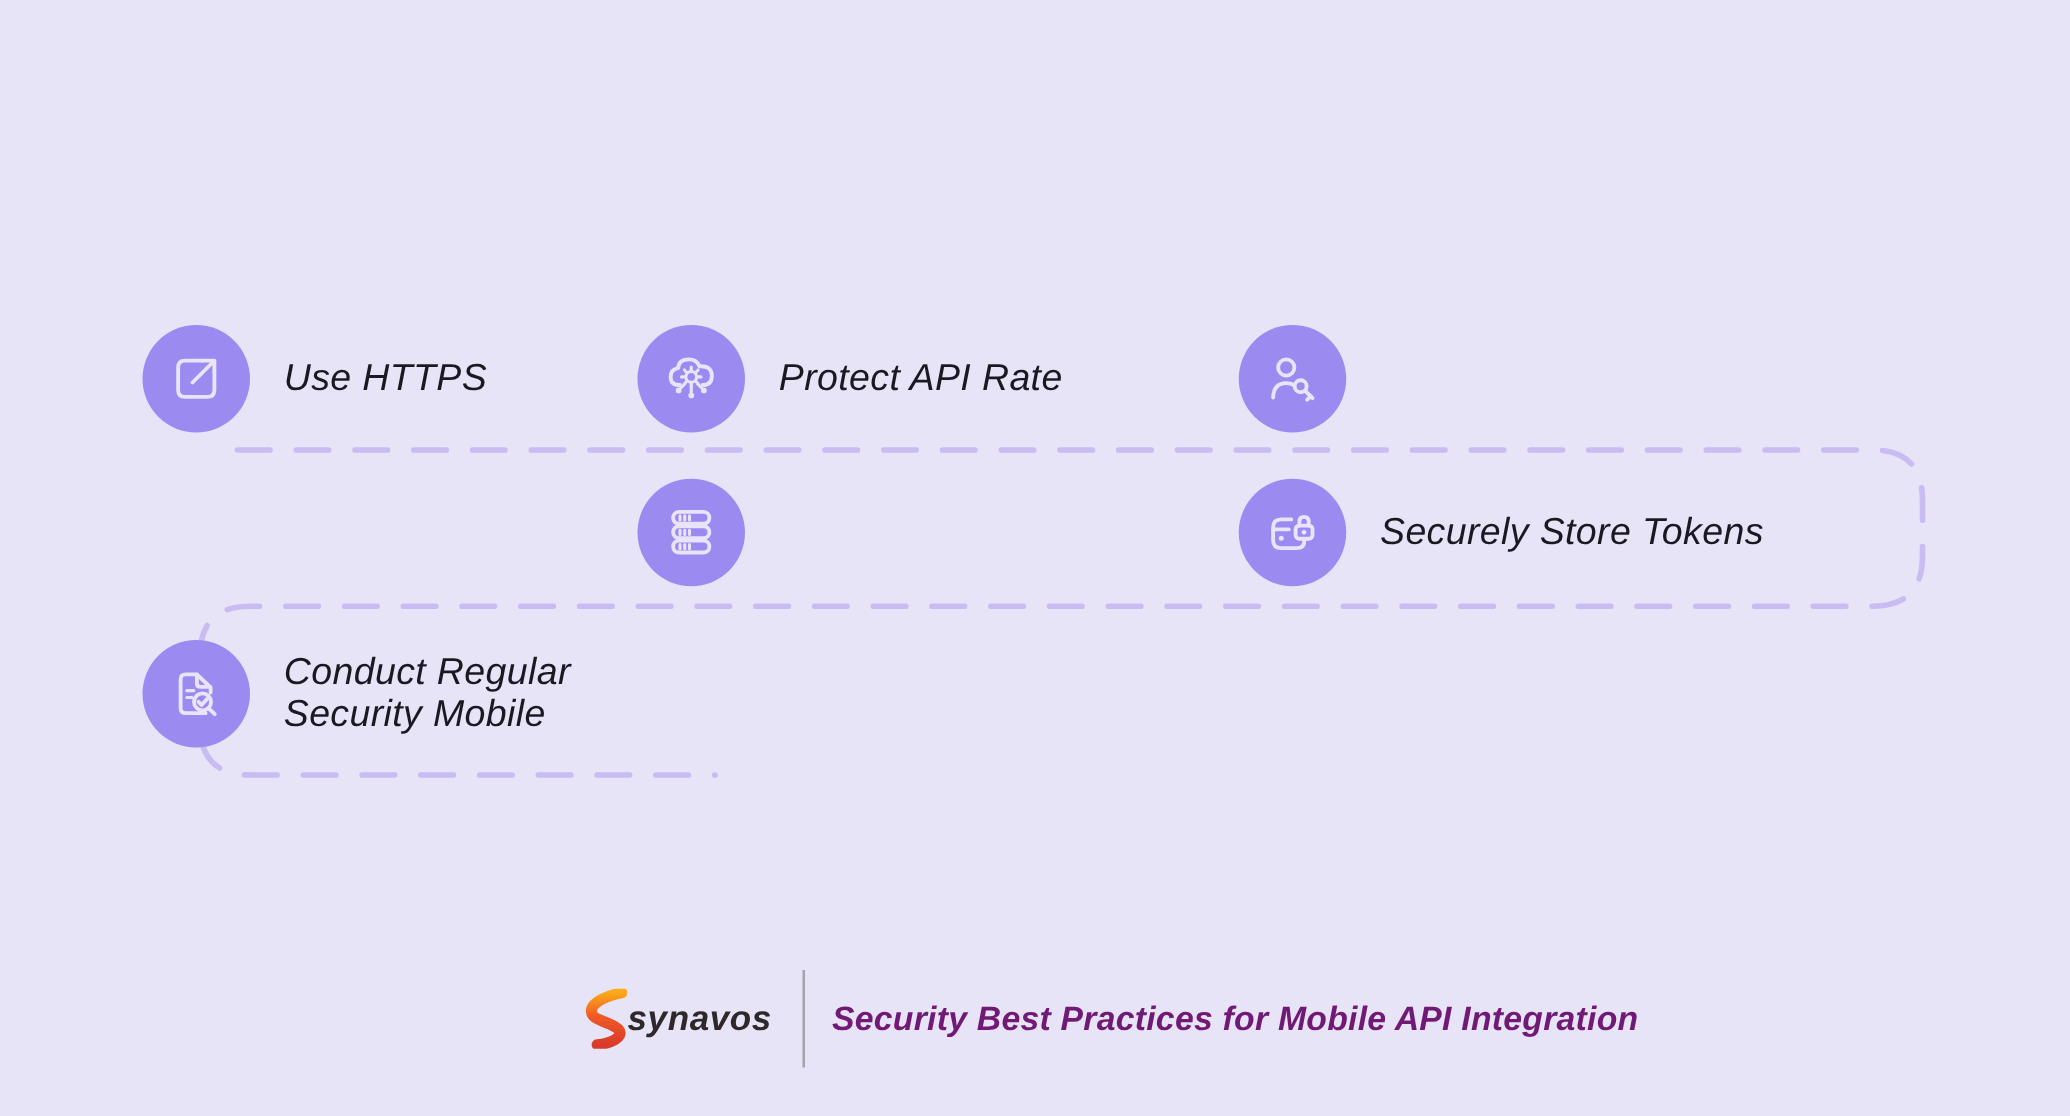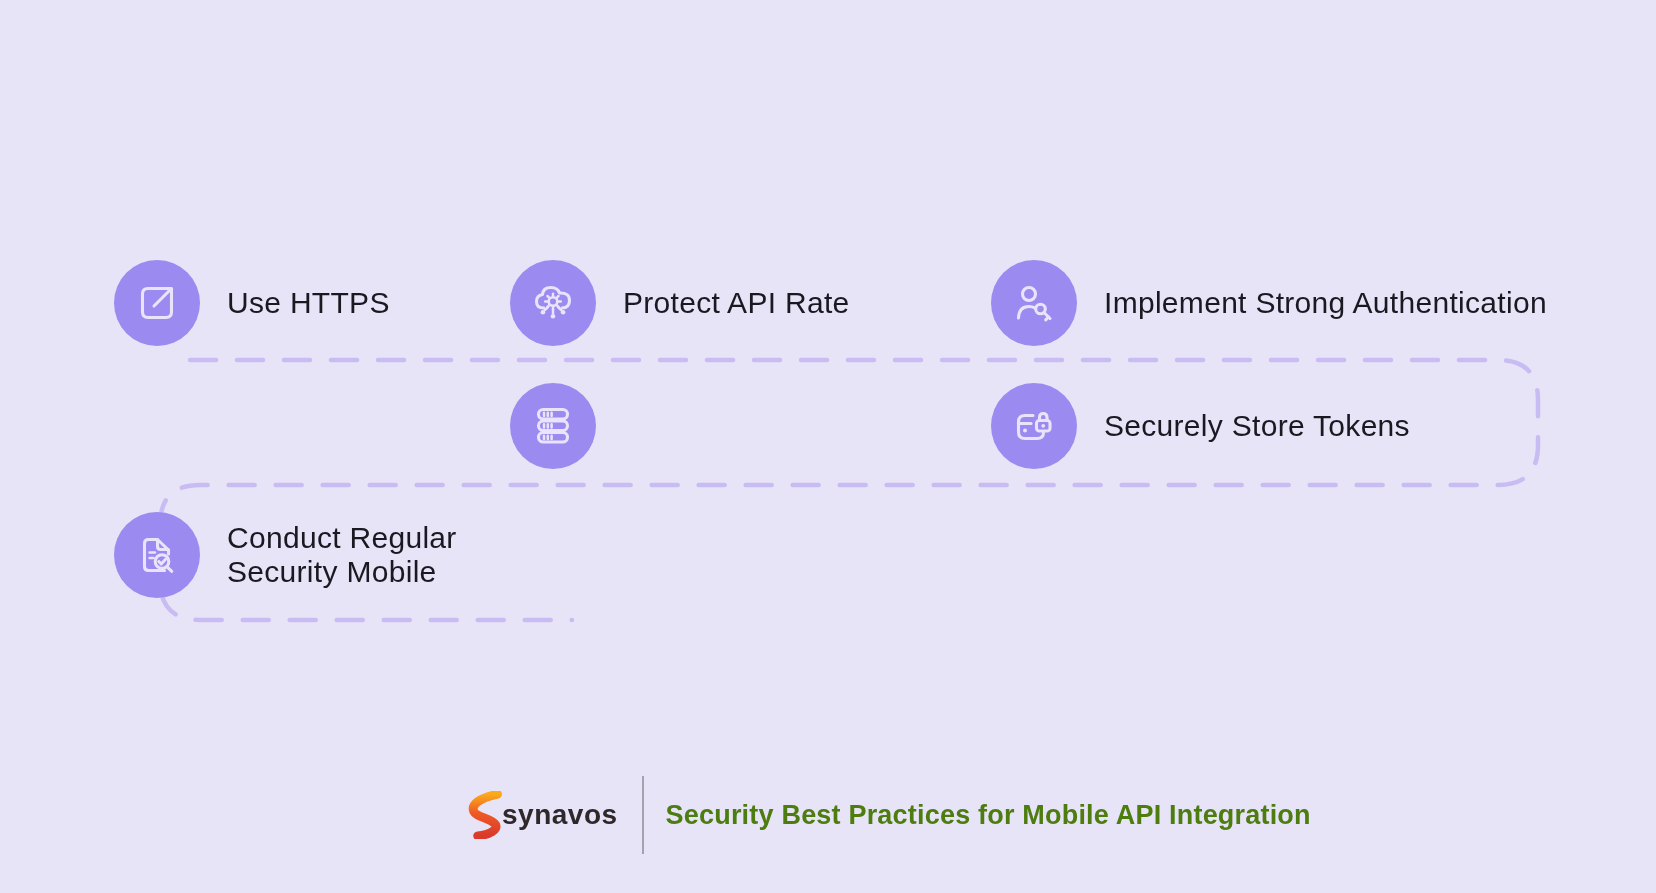--- a/index.html
+++ b/index.html
@@ -12,21 +12,21 @@
   }
   *{box-sizing:border-box;margin:0;padding:0;}
   html,body{width:1656px;height:893px;}
   body{
     background:var(--bg);
     font-family:"Liberation Sans", sans-serif;
     color:var(--text);
     position:relative;
     overflow:hidden;
   }
-  .canvas{position:absolute;inset:0;width:1656px;height:722px;}
+  .canvas{position:absolute;inset:0;width:1656px;height:722px;font-style:italic;}
   .flow-svg{position:absolute;left:0;top:0;z-index:0;}
   .item{
     position:absolute;
     display:flex;
     align-items:center;
     gap:27px;
     z-index:2;
   }
   .bubble{
     width:86px;height:86px;
@@ -55,21 +55,21 @@
   }
   .brand{
     font-size:28px;font-weight:700;letter-spacing:.5px;
     color:#2E282B;
   }
   .vdivider{
     width:2px;height:78px;background:var(--divider);
     margin:0 22px 0 24px;flex:0 0 auto;
   }
   .footer-title{
-    font-size:27px;font-weight:700;letter-spacing:.2px;color:#4d7c0f;
+    font-size:27px;font-weight:700;letter-spacing:.2px;color:#701a75;
     white-space:nowrap;
   }
 </style>
 </head>
 <body>
 
 <div class="canvas">
 
   <svg class="flow-svg" width="1656" height="893" viewBox="0 0 1656 893">
     <path d="M190 360 H1498 Q1538 360 1538 400 V445 Q1538 485 1498 485 H200 Q160 485 160 525 V580 Q160 620 200 620 H572" fill="none" stroke="var(--dash)" stroke-width="4.5" stroke-dasharray="26 21" stroke-linecap="round"></path>
@@ -104,21 +104,20 @@
   <div class="item" style="left:991px;top:260px">
     <div class="bubble">
       <svg width="48" height="48" viewBox="0 0 48 48">
         <circle class="ic" cx="19" cy="15" r="6.5"></circle>
         <path class="ic" d="M8.5 39 Q9 27.5 19 27.5 Q22.5 27.5 25 29"></path>
         <circle class="ic" cx="30.5" cy="30" r="4.8"></circle>
         <path class="ic" d="M34 33.5 L40 39.5"></path>
         <path class="ic" d="M38.5 38 L35.7 40.8"></path>
       </svg>
     </div>
-    <div class="label">Implement Strong Authentication</div>
   </div>
 
 
   <div class="item" style="left:510px;top:383px">
     <div class="bubble">
       <svg width="48" height="48" viewBox="0 0 48 48">
         <rect class="ic" x="9.5" y="7.5" width="29" height="9.5" rx="4.75"></rect>
         <rect class="ic" x="9.5" y="19" width="29" height="9.5" rx="4.75"></rect>
         <rect class="ic" x="9.5" y="30.5" width="29" height="9.5" rx="4.75"></rect>
         <path class="ic-thin" d="M15 10.7 V14 M18.8 10.7 V14 M22.6 10.7 V14"></path>

